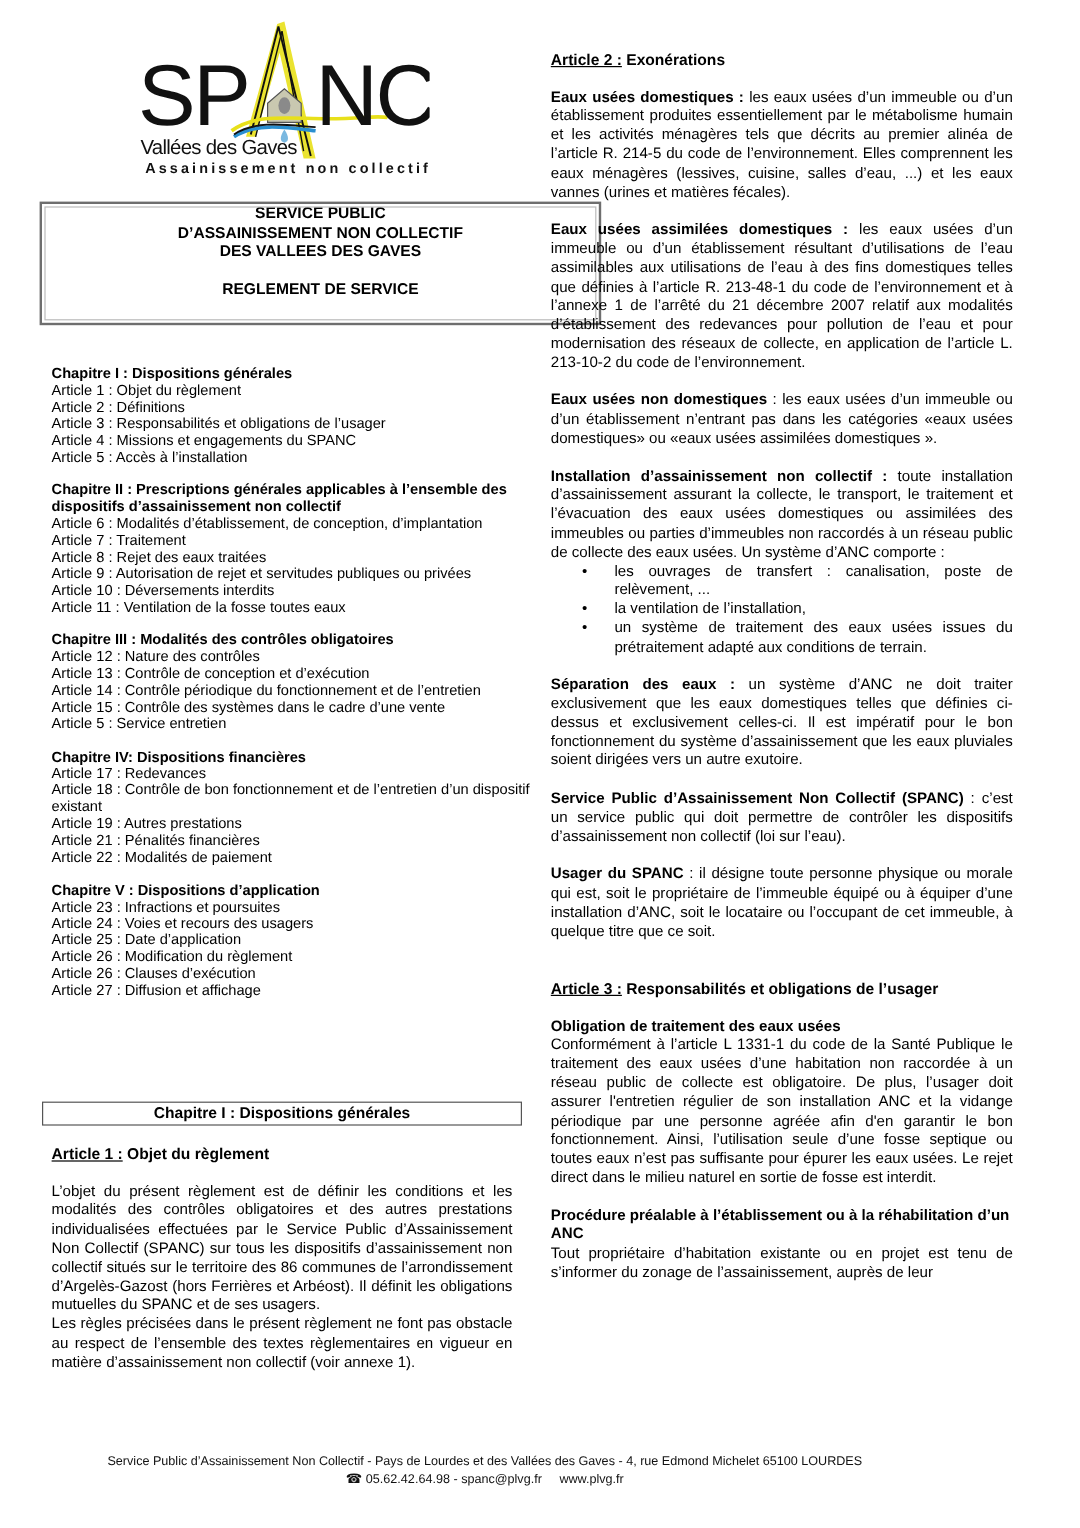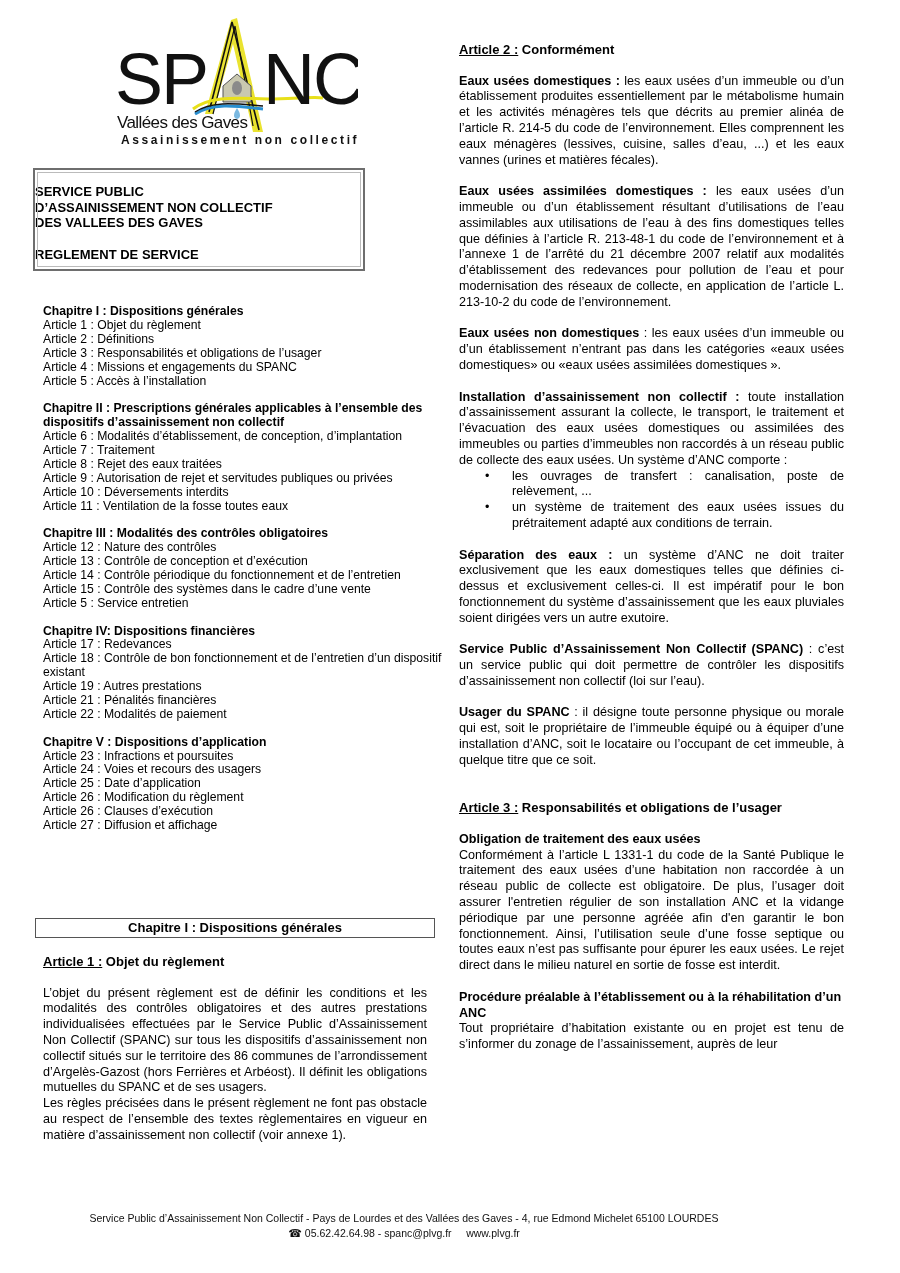--- a/index.html
+++ b/index.html
@@ -1,23 +1,23 @@
 <!DOCTYPE html>
 <html><head>
 <meta charset="utf-8">
 <style>
   html, body { margin:0; padding:0; background:#ffffff; }
   body { width:900px; height:1273px; position:relative; overflow:hidden;
          font-family:"Liberation Sans", sans-serif; color:#000; font-size:12.6px; line-height:15.8px; }
   .col-right { position:absolute; left:459px; top:42px; width:385px; }
   .logo { position:absolute; left:113px; top:14px; width:245px; height:135px; }
   .logo svg { width:245px; height:135px; display:block; }
-  .title-box { position:absolute; left:33px; top:168px; width:332px; height:103px;
+  .title-box { position:absolute; left:33px; top:168px; width:468px; height:103px;
                border:2px solid #6e6e6e; box-sizing:border-box; outline:1px solid #bbb; outline-offset:-5px;
-               font-weight:bold; font-size:13px; line-height:15.6px; padding-top:14px; }
+               text-align:center; font-weight:bold; font-size:13px; line-height:15.6px; }
   .title-box .gap { height:16px; }
   .toc { position:absolute; left:43px; top:305px; width:400px; font-size:12.2px; line-height:13.9px; }
   .toc .chap { font-weight:bold; }
   .toc .group { margin-bottom:13.8px; }
   .chap-box { position:absolute; left:35px; top:918px; width:400px; height:20px; box-sizing:border-box;
               border:1px solid #555; text-align:center; font-weight:bold; font-size:13px; line-height:18px; }
   .art-head { font-weight:bold; font-size:13px; }
   .art-head .u { text-decoration:underline; }
   .p { text-align:justify; margin:0; }
   .b { font-weight:bold; }
@@ -114,36 +114,37 @@
   <div class="art-head">
     <span class="u">Article 1 :</span><span> Objet du règlement</span>
   </div>
   <div class="gap15"></div>
   <p class="p">L’objet du présent règlement est de définir les conditions et les modalités des contrôles obligatoires et des autres prestations individualisées effectuées par le Service Public d’Assainissement Non Collectif (SPANC) sur tous les dispositifs d’assainissement non collectif situés sur le territoire des 86 communes de l’arrondissement d’Argelès-Gazost (hors Ferrières et Arbéost). Il définit les obligations mutuelles du SPANC et de ses usagers.</p>
   <p class="p">Les règles précisées dans le présent règlement ne font pas obstacle au respect de l’ensemble des textes règlementaires en vigueur en matière d’assainissement non collectif (voir annexe 1).</p>
 </div>
 
 <div class="col-right">
   <div class="art-head">
-    <span class="u">Article 2 :</span><span> Conformément</span>
+    <span class="u">Article 2 :</span><span> Exonérations</span>
   </div>
   <div class="gap15"></div>
 
   <p class="p"><span class="b">Eaux usées domestiques :</span><span> les eaux usées d’un immeuble ou d’un établissement produites essentiellement par le métabolisme humain et les activités ménagères tels que décrits au premier alinéa de l’article R. 214-5 du code de l’environnement. Elles comprennent les eaux ménagères (lessives, cuisine, salles d’eau, ...) et les eaux vannes (urines et matières fécales).</span></p>
   <div class="gap15"></div>
 
   <p class="p"><span class="b">Eaux usées assimilées domestiques :</span><span> les eaux usées d’un immeuble ou d’un établissement résultant d’utilisations de l’eau assimilables aux utilisations de l’eau à des fins domestiques telles que définies à l’article R. 213-48-1 du code de l’environnement et à l’annexe 1 de l’arrêté du 21 décembre 2007 relatif aux modalités d’établissement des redevances pour pollution de l’eau et pour modernisation des réseaux de collecte, en application de l’article L. 213-10-2 du code de l’environnement.</span></p>
   <div class="gap15"></div>
 
   <p class="p"><span class="b">Eaux usées non domestiques</span><span> : les eaux usées d’un immeuble ou d’un établissement n’entrant pas dans les catégories «eaux usées domestiques» ou «eaux usées assimilées domestiques ».</span></p>
   <div class="gap15"></div>
 
   <p class="p"><span class="b">Installation d’assainissement non collectif :</span><span> toute installation d’assainissement assurant la collecte, le transport, le traitement et l’évacuation des eaux usées domestiques ou assimilées des immeubles ou parties d’immeubles non raccordés à un réseau public de collecte des eaux usées. Un système d’ANC comporte :</span></p>
   <ul class="bul">
     <li>les ouvrages de transfert : canalisation, poste de relèvement, ...</li>
+    <li>la ventilation de l’installation,</li>
     <li>un système de traitement des eaux usées issues du prétraitement adapté aux conditions de terrain.</li>
   </ul>
   <div class="gap15"></div>
 
   <p class="p"><span class="b">Séparation des eaux :</span><span> un système d’ANC ne doit traiter exclusivement que les eaux domestiques telles que définies ci-dessus et exclusivement celles-ci. Il est impératif pour le bon fonctionnement du système d’assainissement que les eaux pluviales soient dirigées vers un autre exutoire.</span></p>
   <div class="gap15"></div>
 
   <p class="p"><span class="b">Service Public d’Assainissement Non Collectif (SPANC)</span><span> : c’est un service public qui doit permettre de contrôler les dispositifs d’assainissement non collectif (loi sur l’eau).</span></p>
   <div class="gap15"></div>
 

